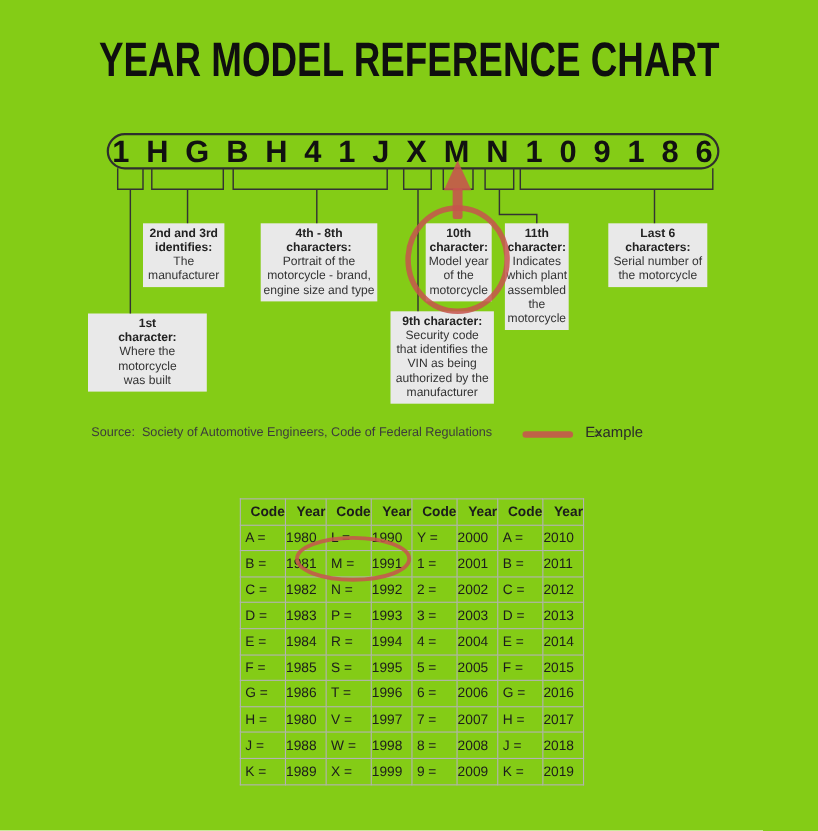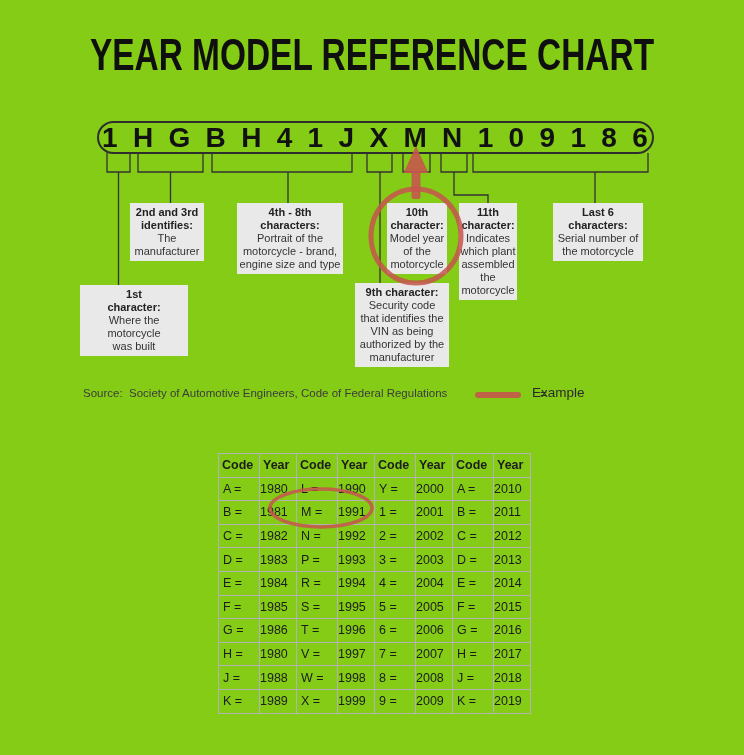--- a/index.html
+++ b/index.html
@@ -51,21 +51,21 @@
   }
   #legend-equals{position:absolute;left:540px;top:387px;font-size:12px;color:#333;}
   #legend-label{position:absolute;left:532px;top:385px;font-size:13.5px;color:#2a2a2a;}
   
   #table-wrap{position:absolute;left:218px;top:453px;}
   table{border-collapse:collapse;table-layout:fixed;width:280px;}
   th,td{
     border:1px solid var(--table-border);font-size:12.5px;height:22.6px;
     padding:0;color:#1c1c1c;overflow:hidden;white-space:nowrap;
   }
-  th{text-align:left;padding-left:3px;font-weight:bold;}
+  th{text-align:right;padding-left:3px;font-weight:bold;}
   th.w-code{width:37px;} th.w-year{width:33px;}
   td.code{text-align:left;padding-left:4px;}
   td.year{padding-right:3px;}
   
   #overlay{position:absolute;left:0;top:0;pointer-events:none;}
   .bk{fill:none;stroke:#333;stroke-width:1.3px;}
   .redf{fill:var(--red);stroke:none;opacity:.88;}
   .redl{fill:none;stroke:var(--red);opacity:.85;}
 </style>
 </head>

